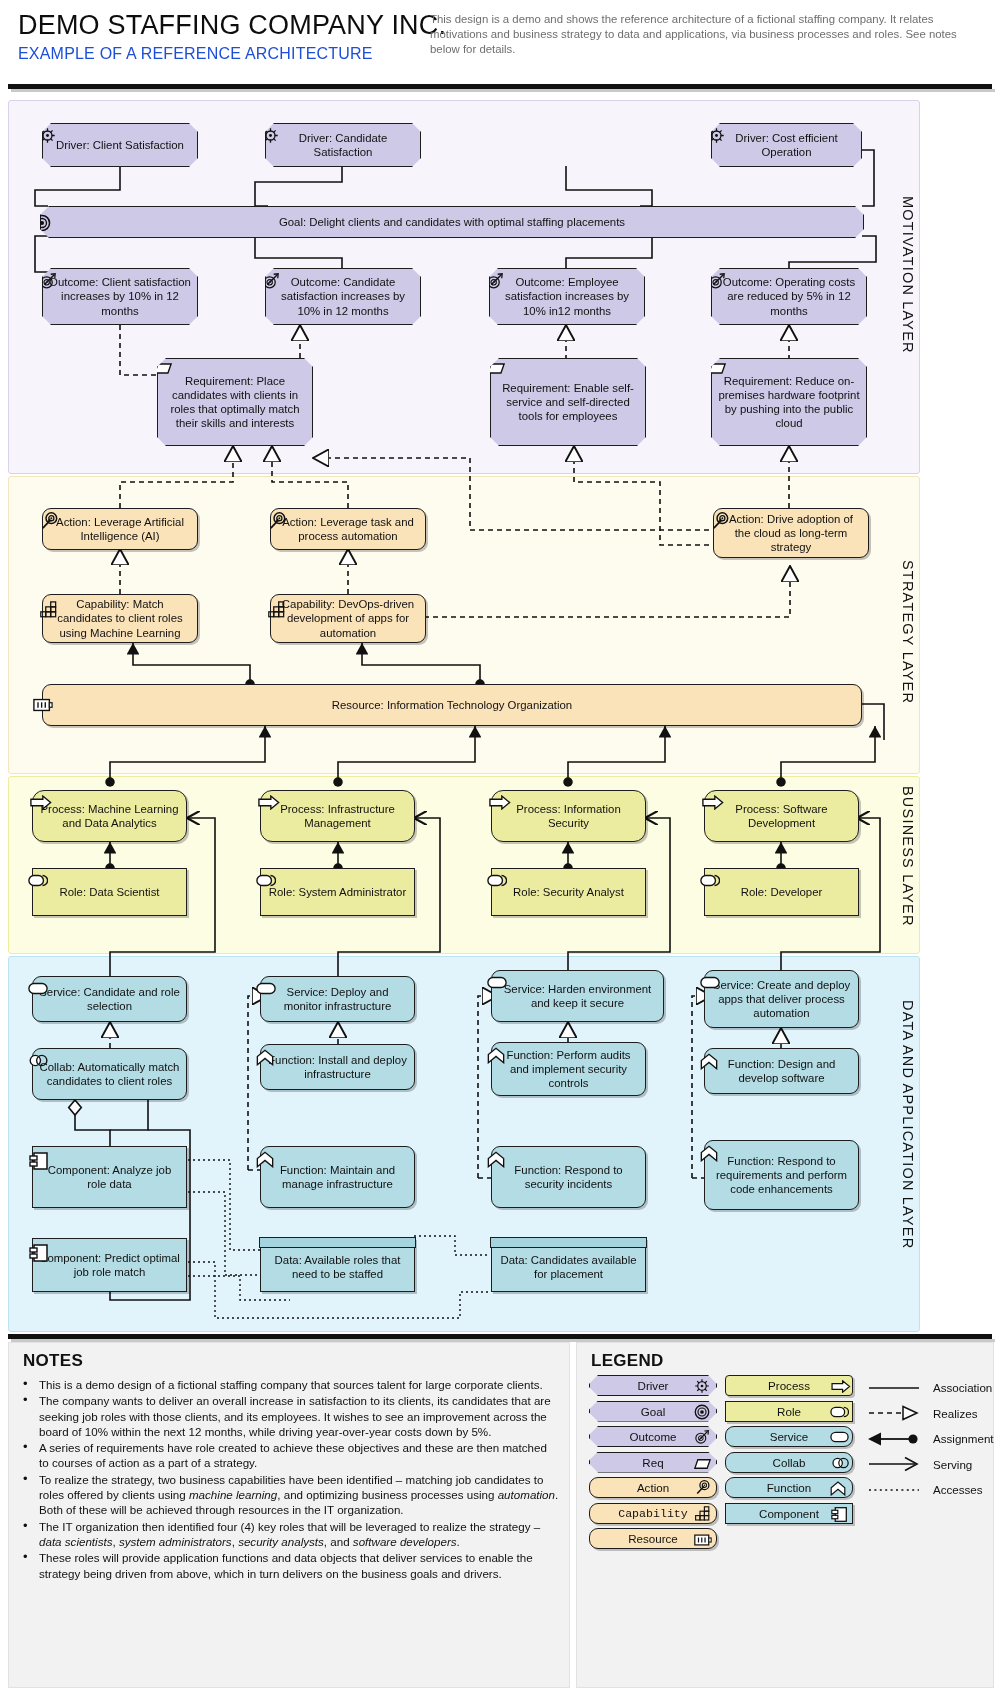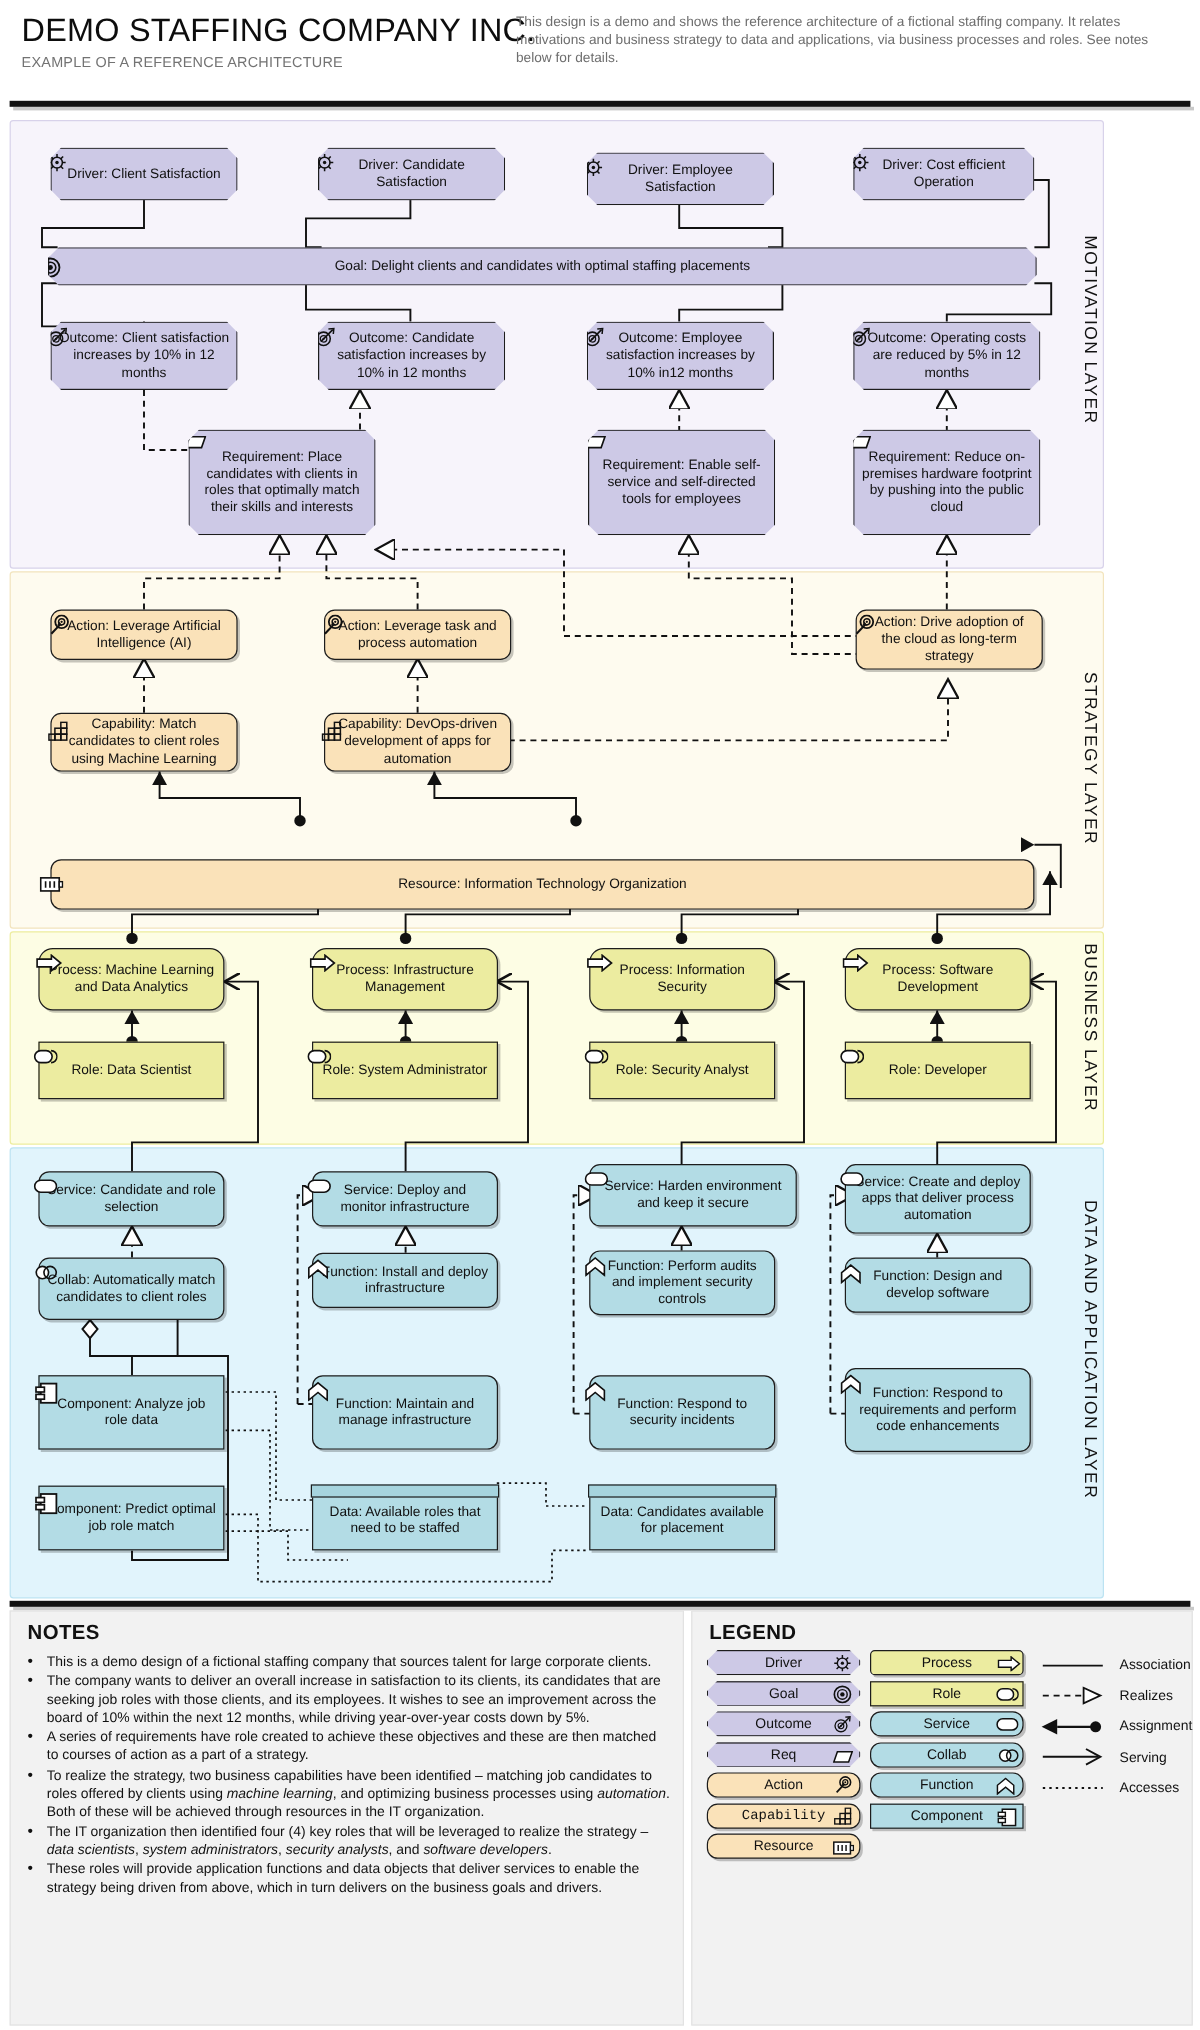--- a/index.html
+++ b/index.html
@@ -2,21 +2,21 @@
 <html><head>
 <meta charset="utf-8">
 <style>
   html,body{margin:0;padding:0;background:#fff;}
   body{width:1000px;height:1692px;font-family:"Liberation Sans",sans-serif;color:#111;position:relative;overflow:hidden;}
   #root{position:relative;width:1000px;height:1692px;}
 
   
   .hdr{position:absolute;left:0;top:0;width:1000px;height:92px;}
   .hdr-title{position:absolute;left:18px;top:10px;font-size:27px;letter-spacing:.2px;font-weight:400;color:#0d0d0d;white-space:nowrap;}
-  .hdr-sub{position:absolute;left:18px;top:45px;font-size:12px;letter-spacing:.2px;color:#737373;white-space:nowrap;}
+  .hdr-sub{position:absolute;left:18px;top:45px;font-size:16px;letter-spacing:.2px;color:#1d4ed8;white-space:nowrap;}
   .hdr-desc{position:absolute;left:430px;top:12px;width:556px;font-size:11.4px;line-height:15px;color:#6e6e6e;}
   .hdr-rule{position:absolute;left:8px;top:84px;width:984px;height:5px;background:#111;}
   .hdr-rule-sh{position:absolute;left:11px;top:89px;width:984px;height:3px;background:#c9c9c9;}
 
   
   .band{position:absolute;border-radius:3px;}
   .band-motiv{left:8px;top:100px;width:910px;height:372px;background:#f7f4fb;border:1px solid #d8d2ea;}
   .band-strat{left:8px;top:476px;width:910px;height:296px;background:#fefbef;border:1px solid #f2e4bd;}
   .band-bus{left:8px;top:776px;width:910px;height:176px;background:#fdfde4;border:1px solid #eded9d;}
   .band-data{left:8px;top:956px;width:910px;height:374px;background:#e1f4fc;border:1px solid #bce3f2;}
@@ -219,58 +219,39 @@
             <path d="M1.5,10 L5,10"></path>
             <path d="M15,10 L18.5,10"></path>
             <path d="M4,4 L6.6,6.6"></path>
             <path d="M13.4,13.4 L16,16"></path>
             <path d="M16,4 L13.4,6.6"></path>
             <path d="M6.6,13.4 L4,16"></path>
           </g>
         </svg>
       </span>
   </div>
-  <div class="node motiv oct shadow" style="left:489px;top:127px;width:156px;height:44px;">
-    <span>Driver: Employee Satisfaction</span>
+  <div class="node motiv oct shadow" style="left:711px;top:123px;width:151px;height:44px;">
+    <span>Driver: Cost efficient Operation</span>
     <span class="ico">
         <svg width="17" height="17" viewBox="0 0 20 20">
           <circle cx="10" cy="10" r="5.3" fill="none" stroke="#111" stroke-width="1.5"></circle>
           <circle cx="10" cy="10" r="1.7" fill="#111"></circle>
           <g stroke="#111" stroke-width="1.5">
             <path d="M10,1.5 L10,5"></path>
             <path d="M10,15 L10,18.5"></path>
             <path d="M1.5,10 L5,10"></path>
             <path d="M15,10 L18.5,10"></path>
             <path d="M4,4 L6.6,6.6"></path>
             <path d="M13.4,13.4 L16,16"></path>
             <path d="M16,4 L13.4,6.6"></path>
             <path d="M6.6,13.4 L4,16"></path>
           </g>
         </svg>
       </span>
   </div>
-  <div class="node motiv oct shadow" style="left:711px;top:123px;width:151px;height:44px;">
-    <span>Driver: Cost efficient Operation</span>
-    <span class="ico">
-        <svg width="17" height="17" viewBox="0 0 20 20">
-          <circle cx="10" cy="10" r="5.3" fill="none" stroke="#111" stroke-width="1.5"></circle>
-          <circle cx="10" cy="10" r="1.7" fill="#111"></circle>
-          <g stroke="#111" stroke-width="1.5">
-            <path d="M10,1.5 L10,5"></path>
-            <path d="M10,15 L10,18.5"></path>
-            <path d="M1.5,10 L5,10"></path>
-            <path d="M15,10 L18.5,10"></path>
-            <path d="M4,4 L6.6,6.6"></path>
-            <path d="M13.4,13.4 L16,16"></path>
-            <path d="M16,4 L13.4,6.6"></path>
-            <path d="M6.6,13.4 L4,16"></path>
-          </g>
-        </svg>
-      </span>
-  </div>
 
   <div class="node motiv oct shadow" style="left:40px;top:206px;width:824px;height:32px;">
     <span>Goal: Delight clients and candidates with optimal staffing placements</span>
     <span class="ico" style="right:8px;top:7px;">
         <svg width="18" height="18" viewBox="0 0 20 20">
           <circle cx="10" cy="10" r="8.4" fill="none" stroke="#111" stroke-width="1.7"></circle>
           <circle cx="10" cy="10" r="5" fill="none" stroke="#111" stroke-width="1.5"></circle>
           <circle cx="10" cy="10" r="2.3" fill="#111"></circle>
         </svg>
       </span>
@@ -411,21 +392,21 @@
             <rect x="7.5" y="12" width="5.5" height="5.5"></rect>
             <rect x="13" y="12" width="5.5" height="5.5"></rect>
             <rect x="7.5" y="6.5" width="5.5" height="5.5"></rect>
             <rect x="13" y="6.5" width="5.5" height="5.5"></rect>
             <rect x="13" y="1" width="5.5" height="5.5"></rect>
           </g>
         </svg>
       </span>
   </div>
 
-  <div class="node strat shadow" style="left:42px;top:684px;width:820px;height:42px;margin-top:32px;">
+  <div class="node strat shadow" style="left:42px;top:684px;width:820px;height:42px;">
     <span>Resource: Information Technology Organization</span>
     <span class="ico" style="right:10px;top:12px;">
         <svg width="20" height="16" viewBox="0 0 22 16">
           <rect x="1" y="2" width="17" height="12" fill="#fff" stroke="#111" stroke-width="1.5"></rect>
           <g stroke="#111" stroke-width="1.5">
             <path d="M5.5,5 L5.5,11"></path>
             <path d="M9.5,5 L9.5,11"></path>
             <path d="M13.5,5 L13.5,11"></path>
           </g>
           <rect x="18" y="5.5" width="3" height="5" fill="#fff" stroke="#111" stroke-width="1.3"></rect>

